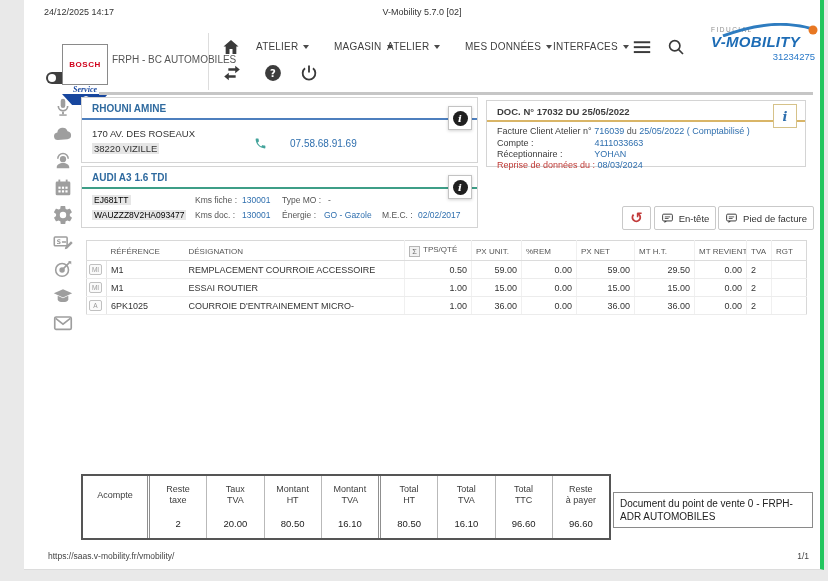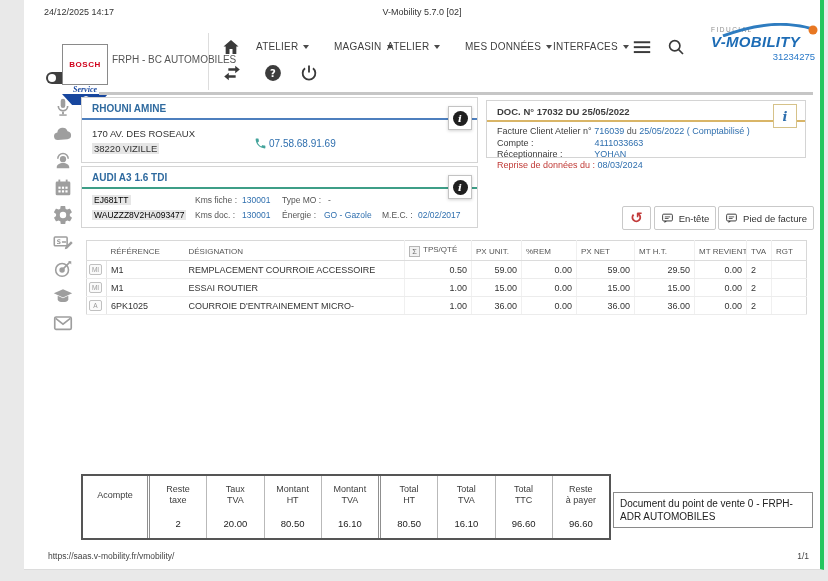--- a/index.html
+++ b/index.html
@@ -40,21 +40,21 @@
   .card { position:absolute; background:#fff; border:1px solid #d4d4d4; }
   .card-title { position:absolute; left:10px; top:5px; font-size:10px; font-weight:bold; color:#2f6a9f; }
   .tline { position:absolute; left:0; right:0; height:2px; }
   .info-btn { position:absolute; width:24px; height:24px; background:#fff; border:1px solid #c3c3c3; box-shadow:0 1px 3px rgba(0,0,0,.18); display:flex; align-items:center; justify-content:center; cursor:pointer; }
   .info-dot { width:15px; height:15px; border-radius:50%; background:#1f1f1f; color:#fff; font:italic bold 10px "DejaVu Serif",serif; display:flex; align-items:center; justify-content:center; }
   .hl { background:#e6e6e6; padding:0 2px; }
   .lbl { color:#555; }
   .val { color:#2f6fae; }
 
   .addr { position:absolute; left:10px; font-size:9.5px; color:#333; }
-  .phone-row { position:absolute; left:172px; top:39px; display:flex; align-items:center; gap:2px; font-size:10px; color:#2f6fae; }
+  .phone-row { position:absolute; left:172px; top:39px; display:flex; align-items:center; gap:23px; font-size:10px; color:#2f6fae; }
 
   .veh-row { position:absolute; left:10px; right:4px; display:flex; align-items:baseline; font-size:8.5px; white-space:nowrap; }
 
   .doc-line { position:absolute; left:10px; font-size:9px; color:#3c3c3c; white-space:nowrap; }
   .doc-line .tab { display:inline-block; width:95px; }
   .red { color:#c03a36; }
 
   
   .btn { position:absolute; top:206px; height:24px; background:#fff; border:1px solid #c9c9c9; border-radius:2px; display:flex; align-items:center; justify-content:center; gap:5px; font-size:9.5px; color:#333; cursor:pointer; }
   .undo-glyph { color:#c23b3b; font-size:15px; font-weight:bold; line-height:1; font-family:"DejaVu Sans",sans-serif; }
@@ -276,21 +276,21 @@
       <span style="width:103px;"><span class="hl">WAUZZZ8V2HA093477</span></span>
       <span class="lbl" style="width:47px;">Kms doc. :</span>
       <span class="val" style="width:40px;">130001</span>
       <span class="lbl" style="width:42px;">Énergie :</span>
       <span class="val" style="width:58px;">GO - Gazole</span>
       <span class="lbl" style="width:36px;">M.E.C. :</span>
       <span class="val">02/02/2017</span>
     </div>
   </div>
 
-  <div class="card" style="left:462px;top:100px;width:320px;height:58px;">
+  <div class="card" style="left:462px;top:100px;width:320px;height:67px;">
     <div class="card-title" style="color:#3c3c3c;font-size:9.5px;">DOC. N° 17032 DU 25/05/2022</div>
     <div class="tline" style="top:19px;background:#d9b567;"></div>
     <div class="info-btn" style="right:8px;top:3px;border-color:#d6c289;box-shadow:none;">
       <span style="color:#2f6fae;font:italic bold 13px 'DejaVu Serif',serif;">i</span>
     </div>
     <div class="doc-line" style="top:25px;">
       <span>Facture Client  Atelier  n°</span>
       <span class="val">716039</span>
       <span class="lbl">du</span>
       <span class="val">25/05/2022</span>

